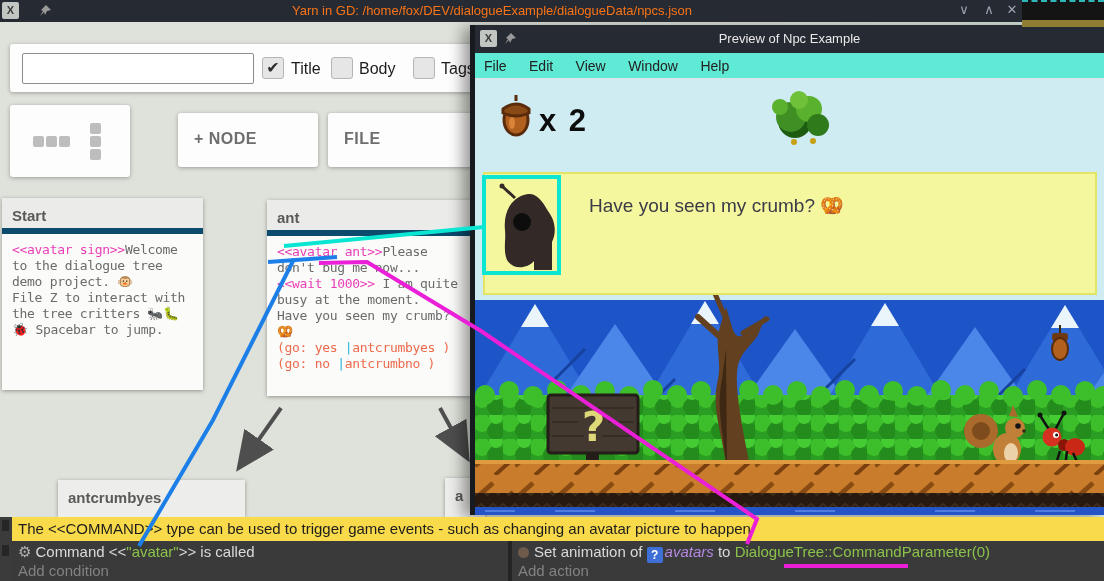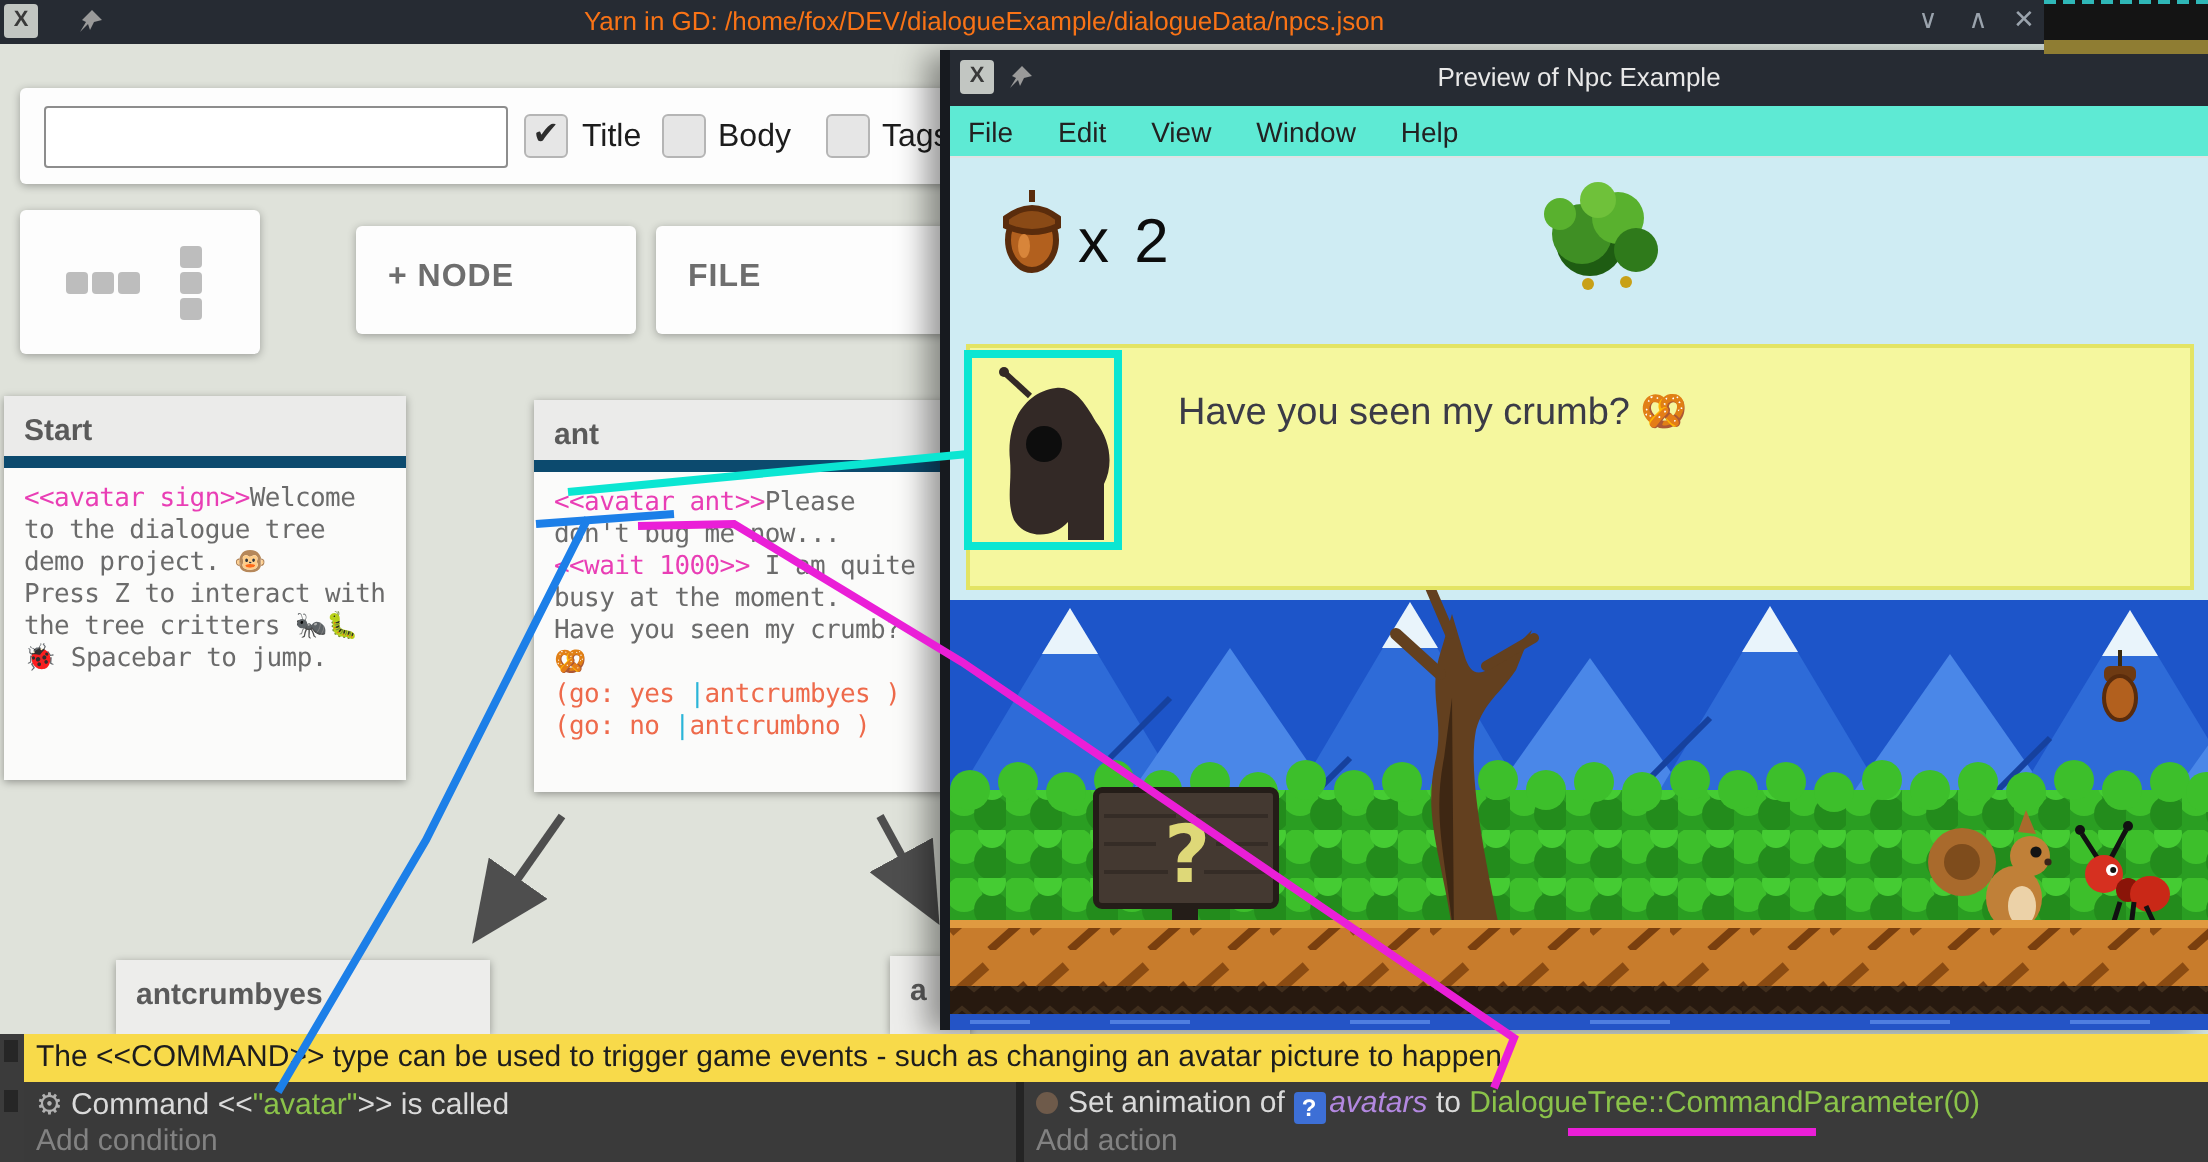--- a/index.html
+++ b/index.html
@@ -51,21 +51,21 @@
 
   
   .preview { position:absolute; left:470px; top:25px; width:634px; height:490px; z-index:2;
              border-left:5px solid #171a1f; box-shadow:-7px 2px 14px rgba(0,0,0,.4); background:#cfecf3; }
   .ptitle { position:absolute; left:0; top:0; right:0; height:28px; background:#262b33; }
   .ptitle .ttl { position:absolute; left:0; right:0; top:6px; text-align:center; color:#e8e8e8; font-size:13px; }
   .pmenu { position:absolute; left:0; top:28px; right:0; height:26px; background:#5eead4;
            border-bottom:1px solid #dfe3e4; }
   .pmenu span { display:inline-block; padding:5px 9px 0 9px; font-size:14px; color:#222; cursor:pointer; }
   .game { position:absolute; left:0; top:54px; width:629px; height:436px; overflow:hidden; background:#cfecf3; }
-  .hudcount { position:absolute; left:64px; top:24px; font-size:31px; font-weight:normal; color:#0d0d0d; letter-spacing:2px; }
+  .hudcount { position:absolute; left:64px; top:24px; font-size:31px; font-weight:bold; color:#0d0d0d; letter-spacing:2px; }
   .dlgbox { position:absolute; left:8px; top:93px; width:614px; height:123px; background:#f5f79e;
             border:2px solid #e3e464; }
   .dlgtext { position:absolute; left:104px; top:20px; font-size:19px; color:#3b3b47; }
 
   
   .leftstrip { position:absolute; left:0; top:517px; width:12px; height:64px; background:#3b3b3b; z-index:3; }
   .leftstrip i { position:absolute; left:2px; width:7px; height:11px; background:#262626; }
   .banner { position:absolute; left:12px; top:517px; width:1092px; height:24px; background:#f8da4a;
             z-index:3; font-size:15px; color:#1d1d1d; line-height:24px; padding-left:6px; }
   .ebar { position:absolute; top:541px; height:40px; background:#3a3a3a; z-index:3; color:#dadada; font-size:15px; }
@@ -118,21 +118,21 @@
     <div class="card btncard" style="left:328px;top:91px;width:146px">
       <span>FILE</span>
     </div>
 
     <div class="node" style="left:2px;top:176px;width:201px;height:192px">
       <div class="nhead">
         <span>Start</span>
       </div>
       <div class="nbody">
         <span class="cmd">&lt;&lt;avatar sign&gt;&gt;</span><span>Welcome to the dialogue tree demo project. 🐵</span><br>
-        <span>Press Z to interact with the tree critters 🐜🐛🐞 Spacebar to jump.</span>
+        <span>File Z to interact with the tree critters 🐜🐛🐞 Spacebar to jump.</span>
       </div>
     </div>
 
     <div class="node" style="left:267px;top:178px;width:206px;height:196px">
       <div class="nhead">
         <span>ant</span>
       </div>
       <div class="nbody">
         <span class="cmd">&lt;&lt;avatar ant&gt;&gt;</span><span>Please don't bug me now...</span><br>
         <span class="cmd">&lt;&lt;wait 1000&gt;&gt;</span><span> I am quite busy at the moment.</span><br>

